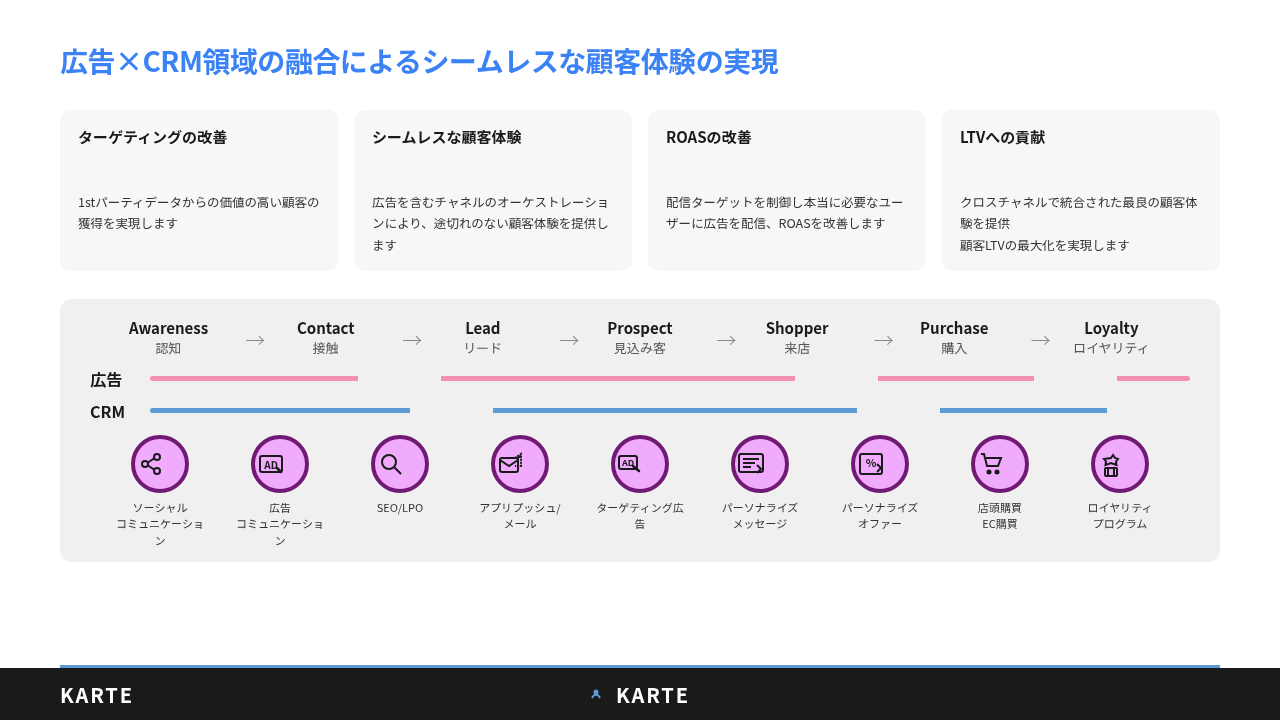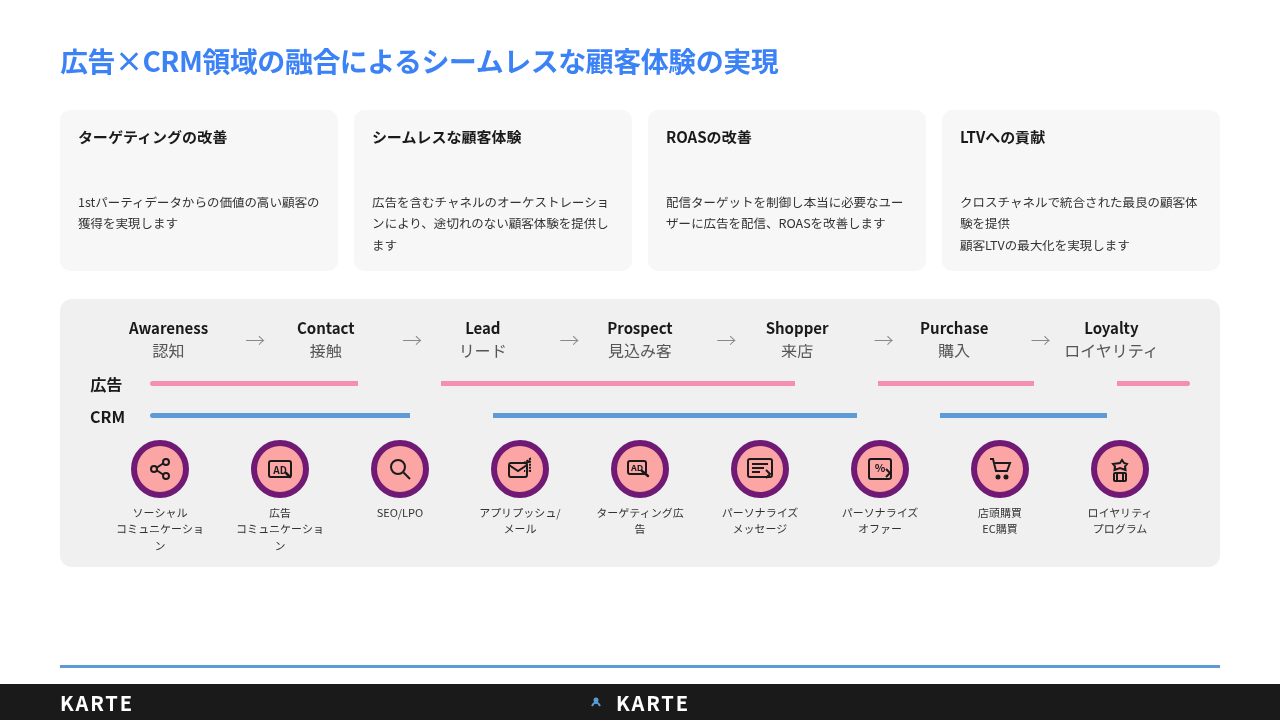--- a/index.html
+++ b/index.html
@@ -81,21 +81,21 @@
       position: relative;
     }
 
     .stage-en {
       font-size: 15px;
       font-weight: 700;
       color: #1a1a1a;
     }
 
     .stage-jp {
-      font-size: 16px;
+      font-size: 13px;
       color: #555;
     }
 
     .stage-arrow {
       position: absolute;
       right: -18px;
       top: 8px;
       font-size: 20px;
       color: #888;
       font-weight: 300;
@@ -147,48 +147,47 @@
     .icon-item {
       display: flex;
       flex-direction: column;
       align-items: center;
       width: 90px;
     }
 
     .icon-circle {
       width: 58px;
       height: 58px;
-      border: 6px solid #701a75;
+      border: 4px solid #701a75;
       border-radius: 50%;
       display: flex;
       align-items: center;
-      justify-content: center;
       margin-bottom: 6px;
-      background: #fca5a5;
+      background: #f0abfc;
     }
 
     .icon-svg {
       width: 32px;
       height: 32px;
     }
 
     .icon-label {
       font-size: 11px;
       color: #333;
       text-align: center;
       line-height: 1.5;
     }
 
     
     .footer {
       position: absolute;
       bottom: 0;
       left: 0;
       right: 0;
-      height: 36px;
+      height: 52px;
       background: #1a1a1a;
       display: flex;
       align-items: center;
       justify-content: space-between;
       padding: 0 60px;
     }
 
     .footer-brand-left {
       font-size: 20px;
       font-weight: 700;

